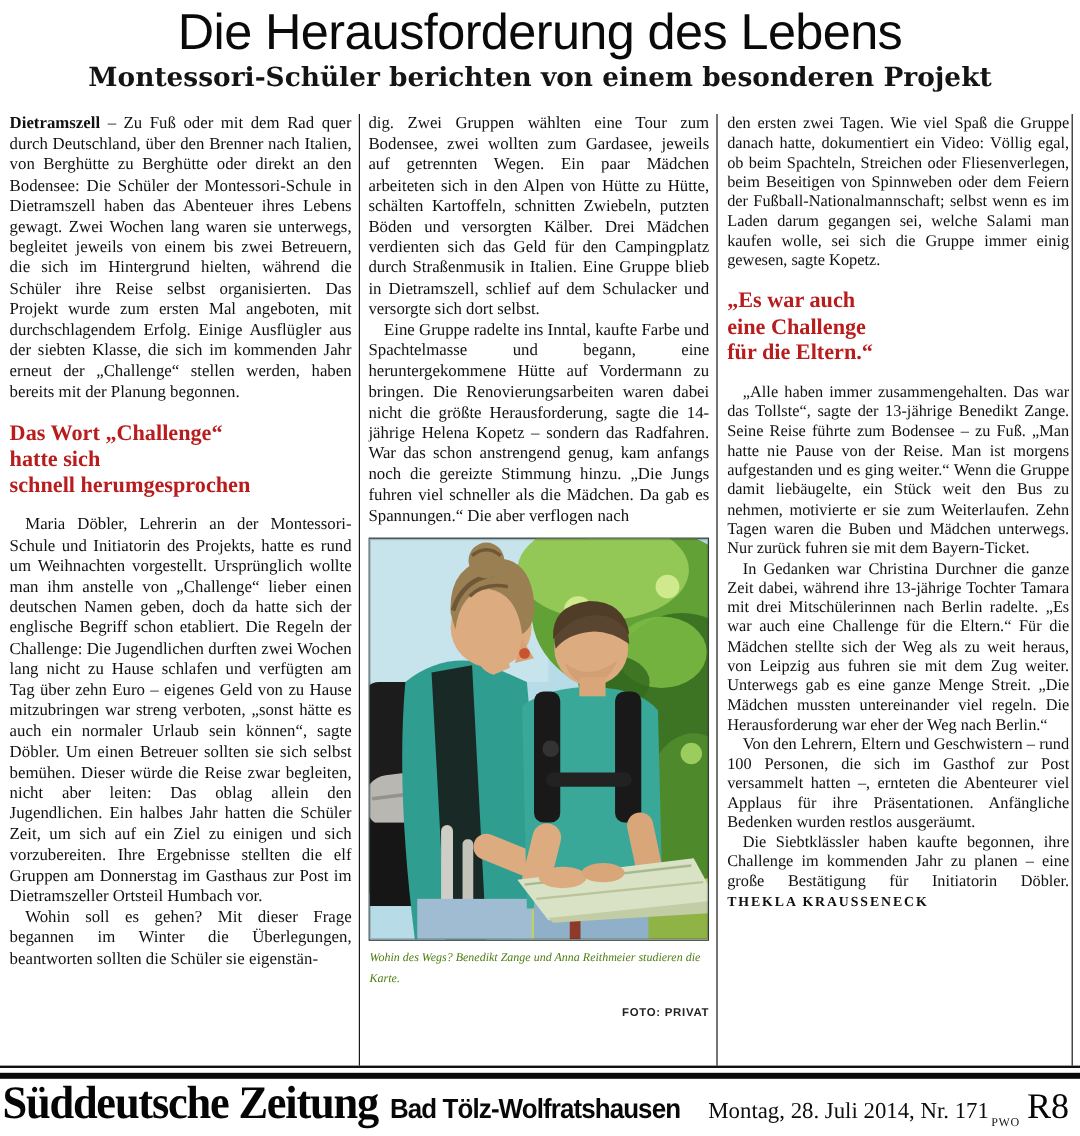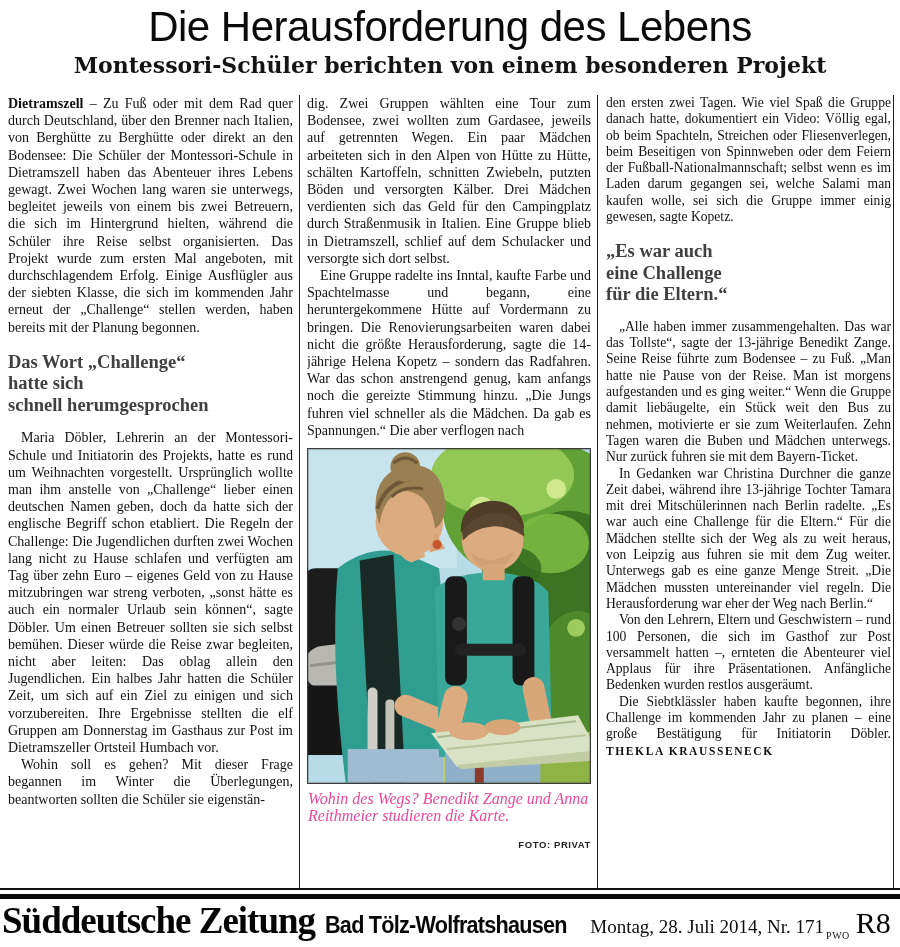--- a/index.html
+++ b/index.html
@@ -18,32 +18,32 @@
   .col{position:absolute;top:0;height:793px;overflow:hidden;text-align:justify;}
   .col1,.col2{font-size:14px;line-height:17.2px;}
   .col3{font-size:13.6px;line-height:16.3px;}
   .col1{left:8px;width:285px;}
   .col2{left:307px;width:284px;}
   .col3{left:606px;width:285px;}
   .col p{margin:0;}
   p.indent{text-indent:13px;}
   .lead-loc{font-weight:700;}
   .crosshead{font-weight:700;font-size:18.5px;line-height:21.5px;white-space:pre-line;
-             text-align:left;margin:16px 0 13px 0;color:#404040;}
+             text-align:left;margin:16px 0 13px 0;color:#b91c1c;}
   .byline{font-weight:700;font-size:11.5px;letter-spacing:1.6px;white-space:nowrap;}
 
   .vrule{position:absolute;top:95px;height:793px;width:1px;background:#1a1a1a;}
   .vrule.r1{left:299px;} .vrule.r2{left:597px;} .vrule.r3{left:893px;}
 
   
   .figure{margin:9px 0 0 0;}
   .photo-frame{width:282px;height:334px;border:1px solid #3a3a3a;background:#bcdfe6;}
   .photo-frame svg{display:block;}
-  .caption{font-style:italic;font-size:16px;line-height:17px;text-align:left;
-           margin:6px 1px 0 1px;color:#ec4899;}
+  .caption{font-style:italic;font-size:10px;line-height:17px;text-align:left;
+           margin:6px 1px 0 1px;color:#4d7c0f;}
   .credit{font-family:"Liberation Sans",sans-serif;font-size:9.5px;font-weight:700;
           letter-spacing:0.6px;text-align:right;margin-top:12px;color:#222;}
 
   
   .rule-thin{position:absolute;left:0;top:888px;width:900px;height:2px;background:#111;}
   .rule-thick{position:absolute;left:0;top:894px;width:900px;height:5px;background:#0a0a0a;}
   .footer{position:absolute;left:0;top:899px;width:900px;height:48px;
           display:flex;align-items:baseline;}
   .brand{font-family:"Liberation Serif",serif;font-weight:700;font-size:37px;
          letter-spacing:-1px;margin-left:2px;white-space:nowrap;color:#050505;

